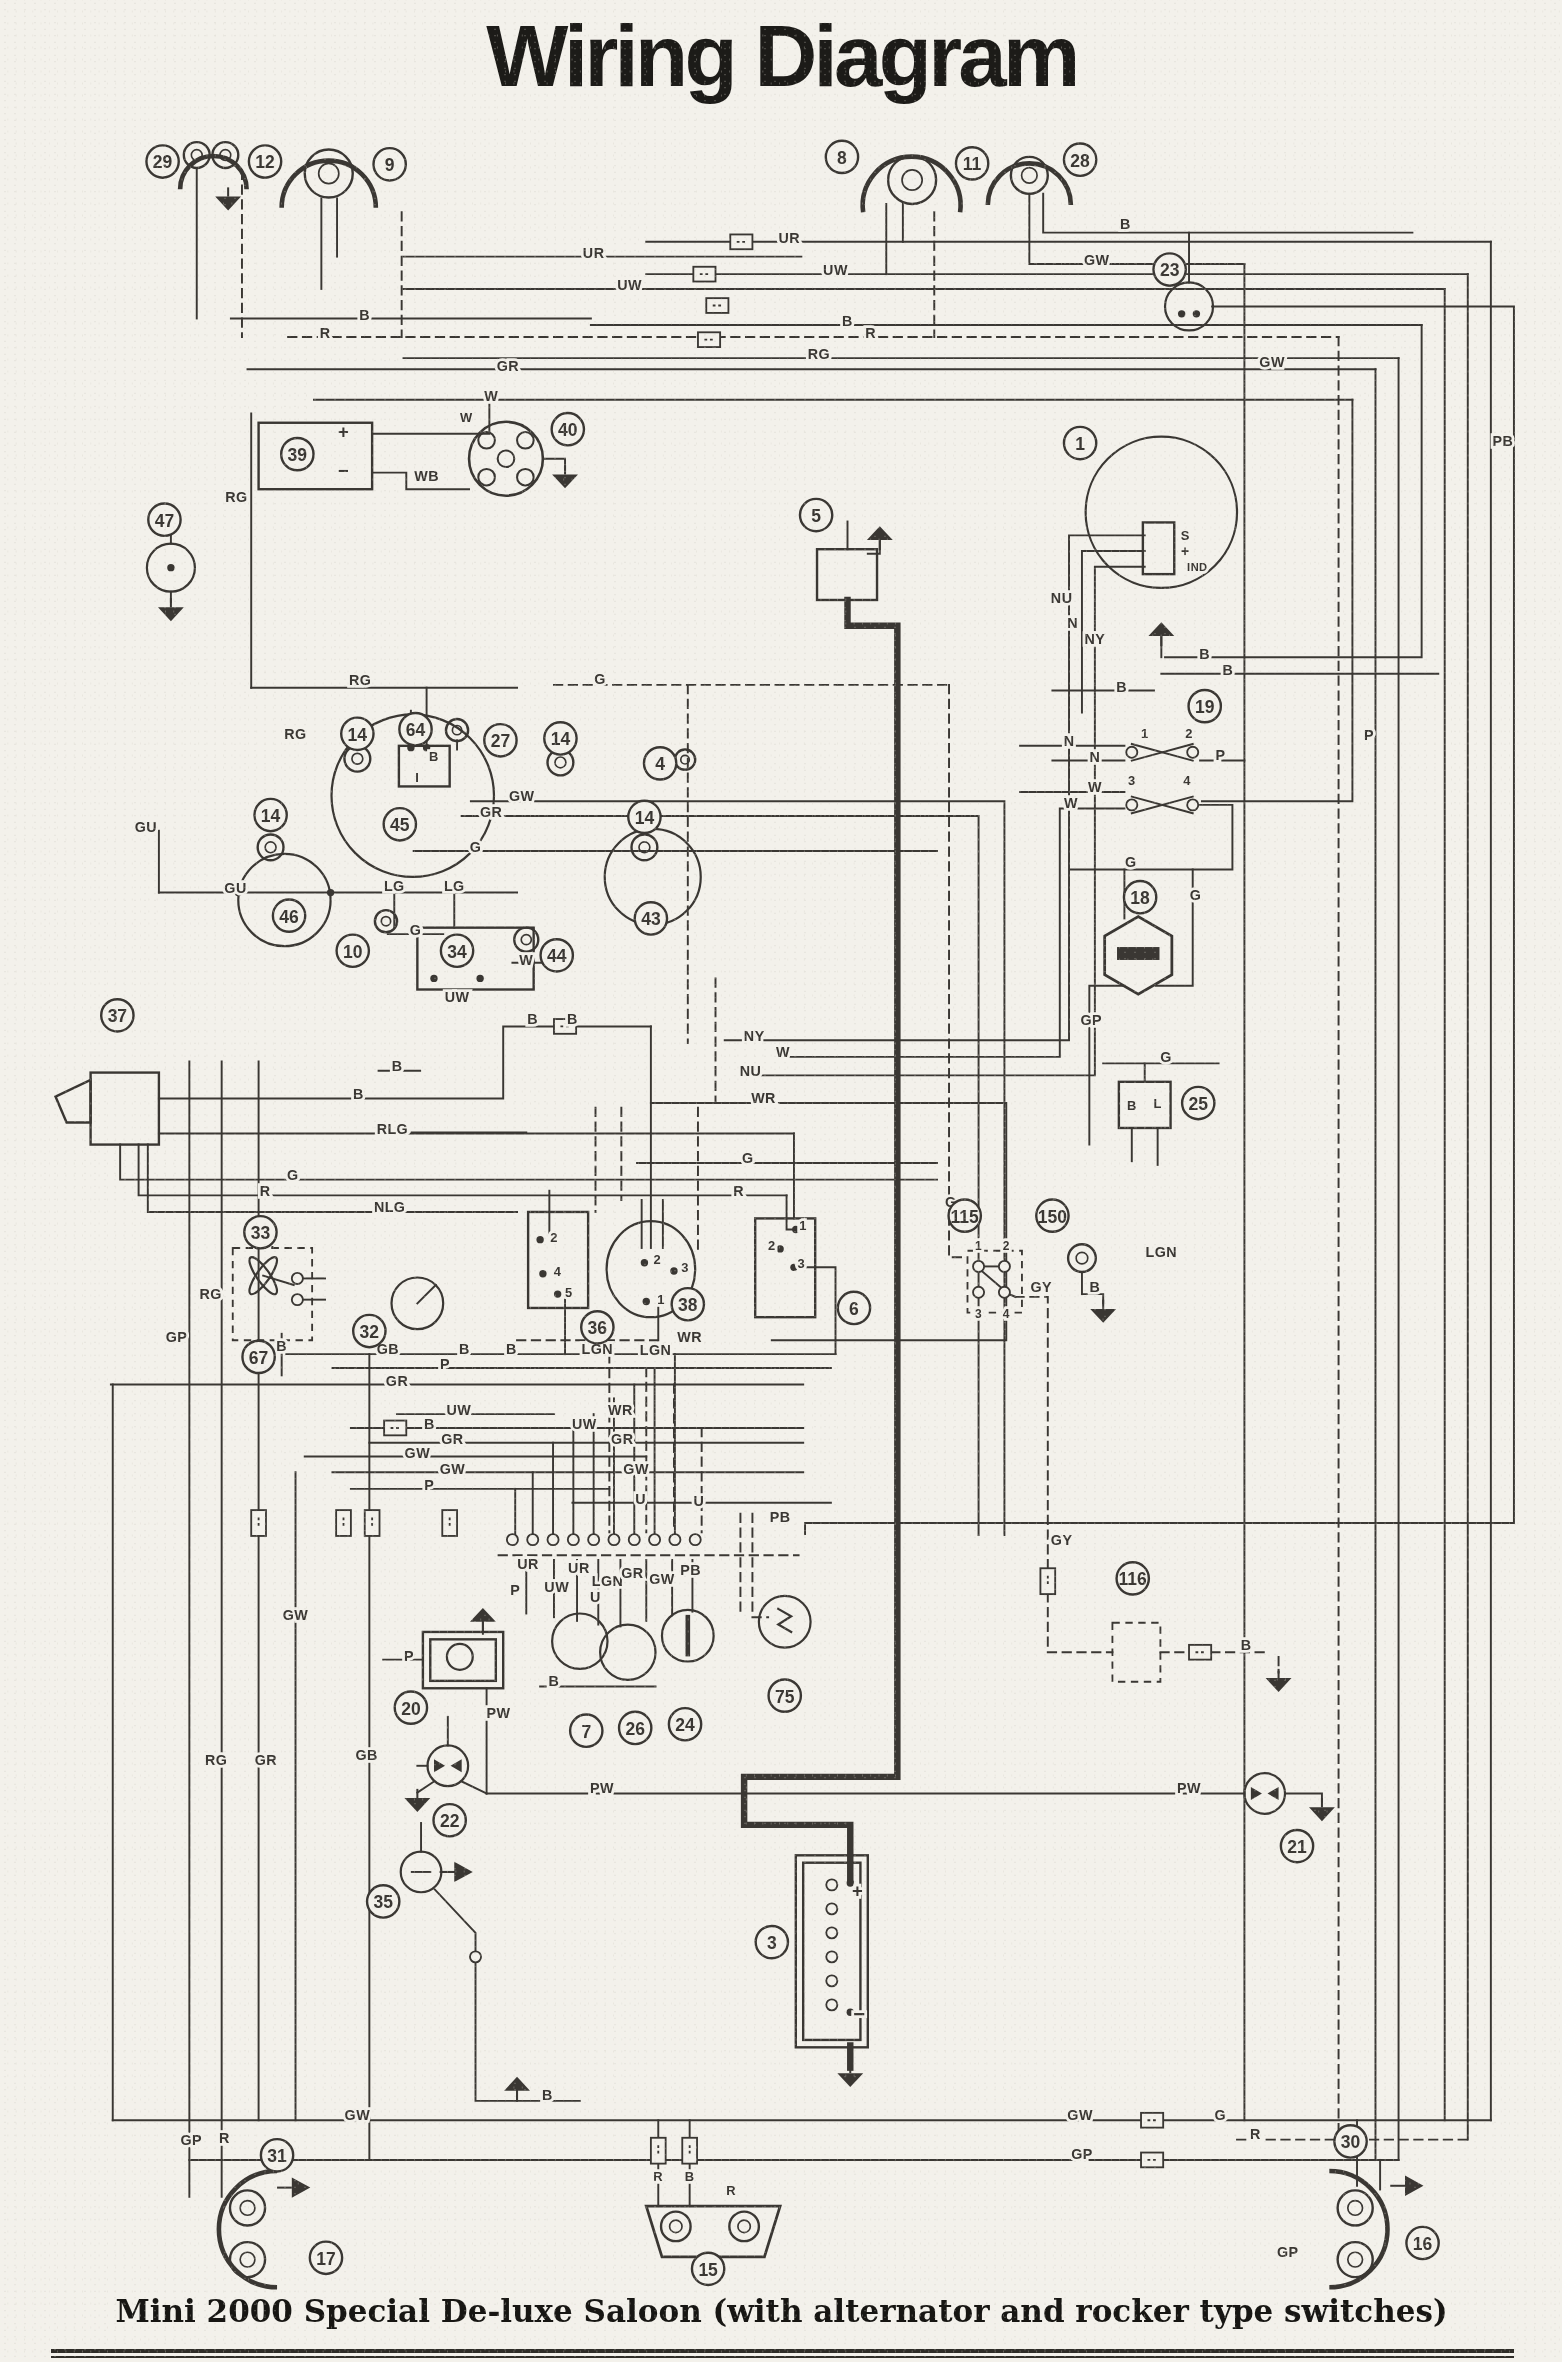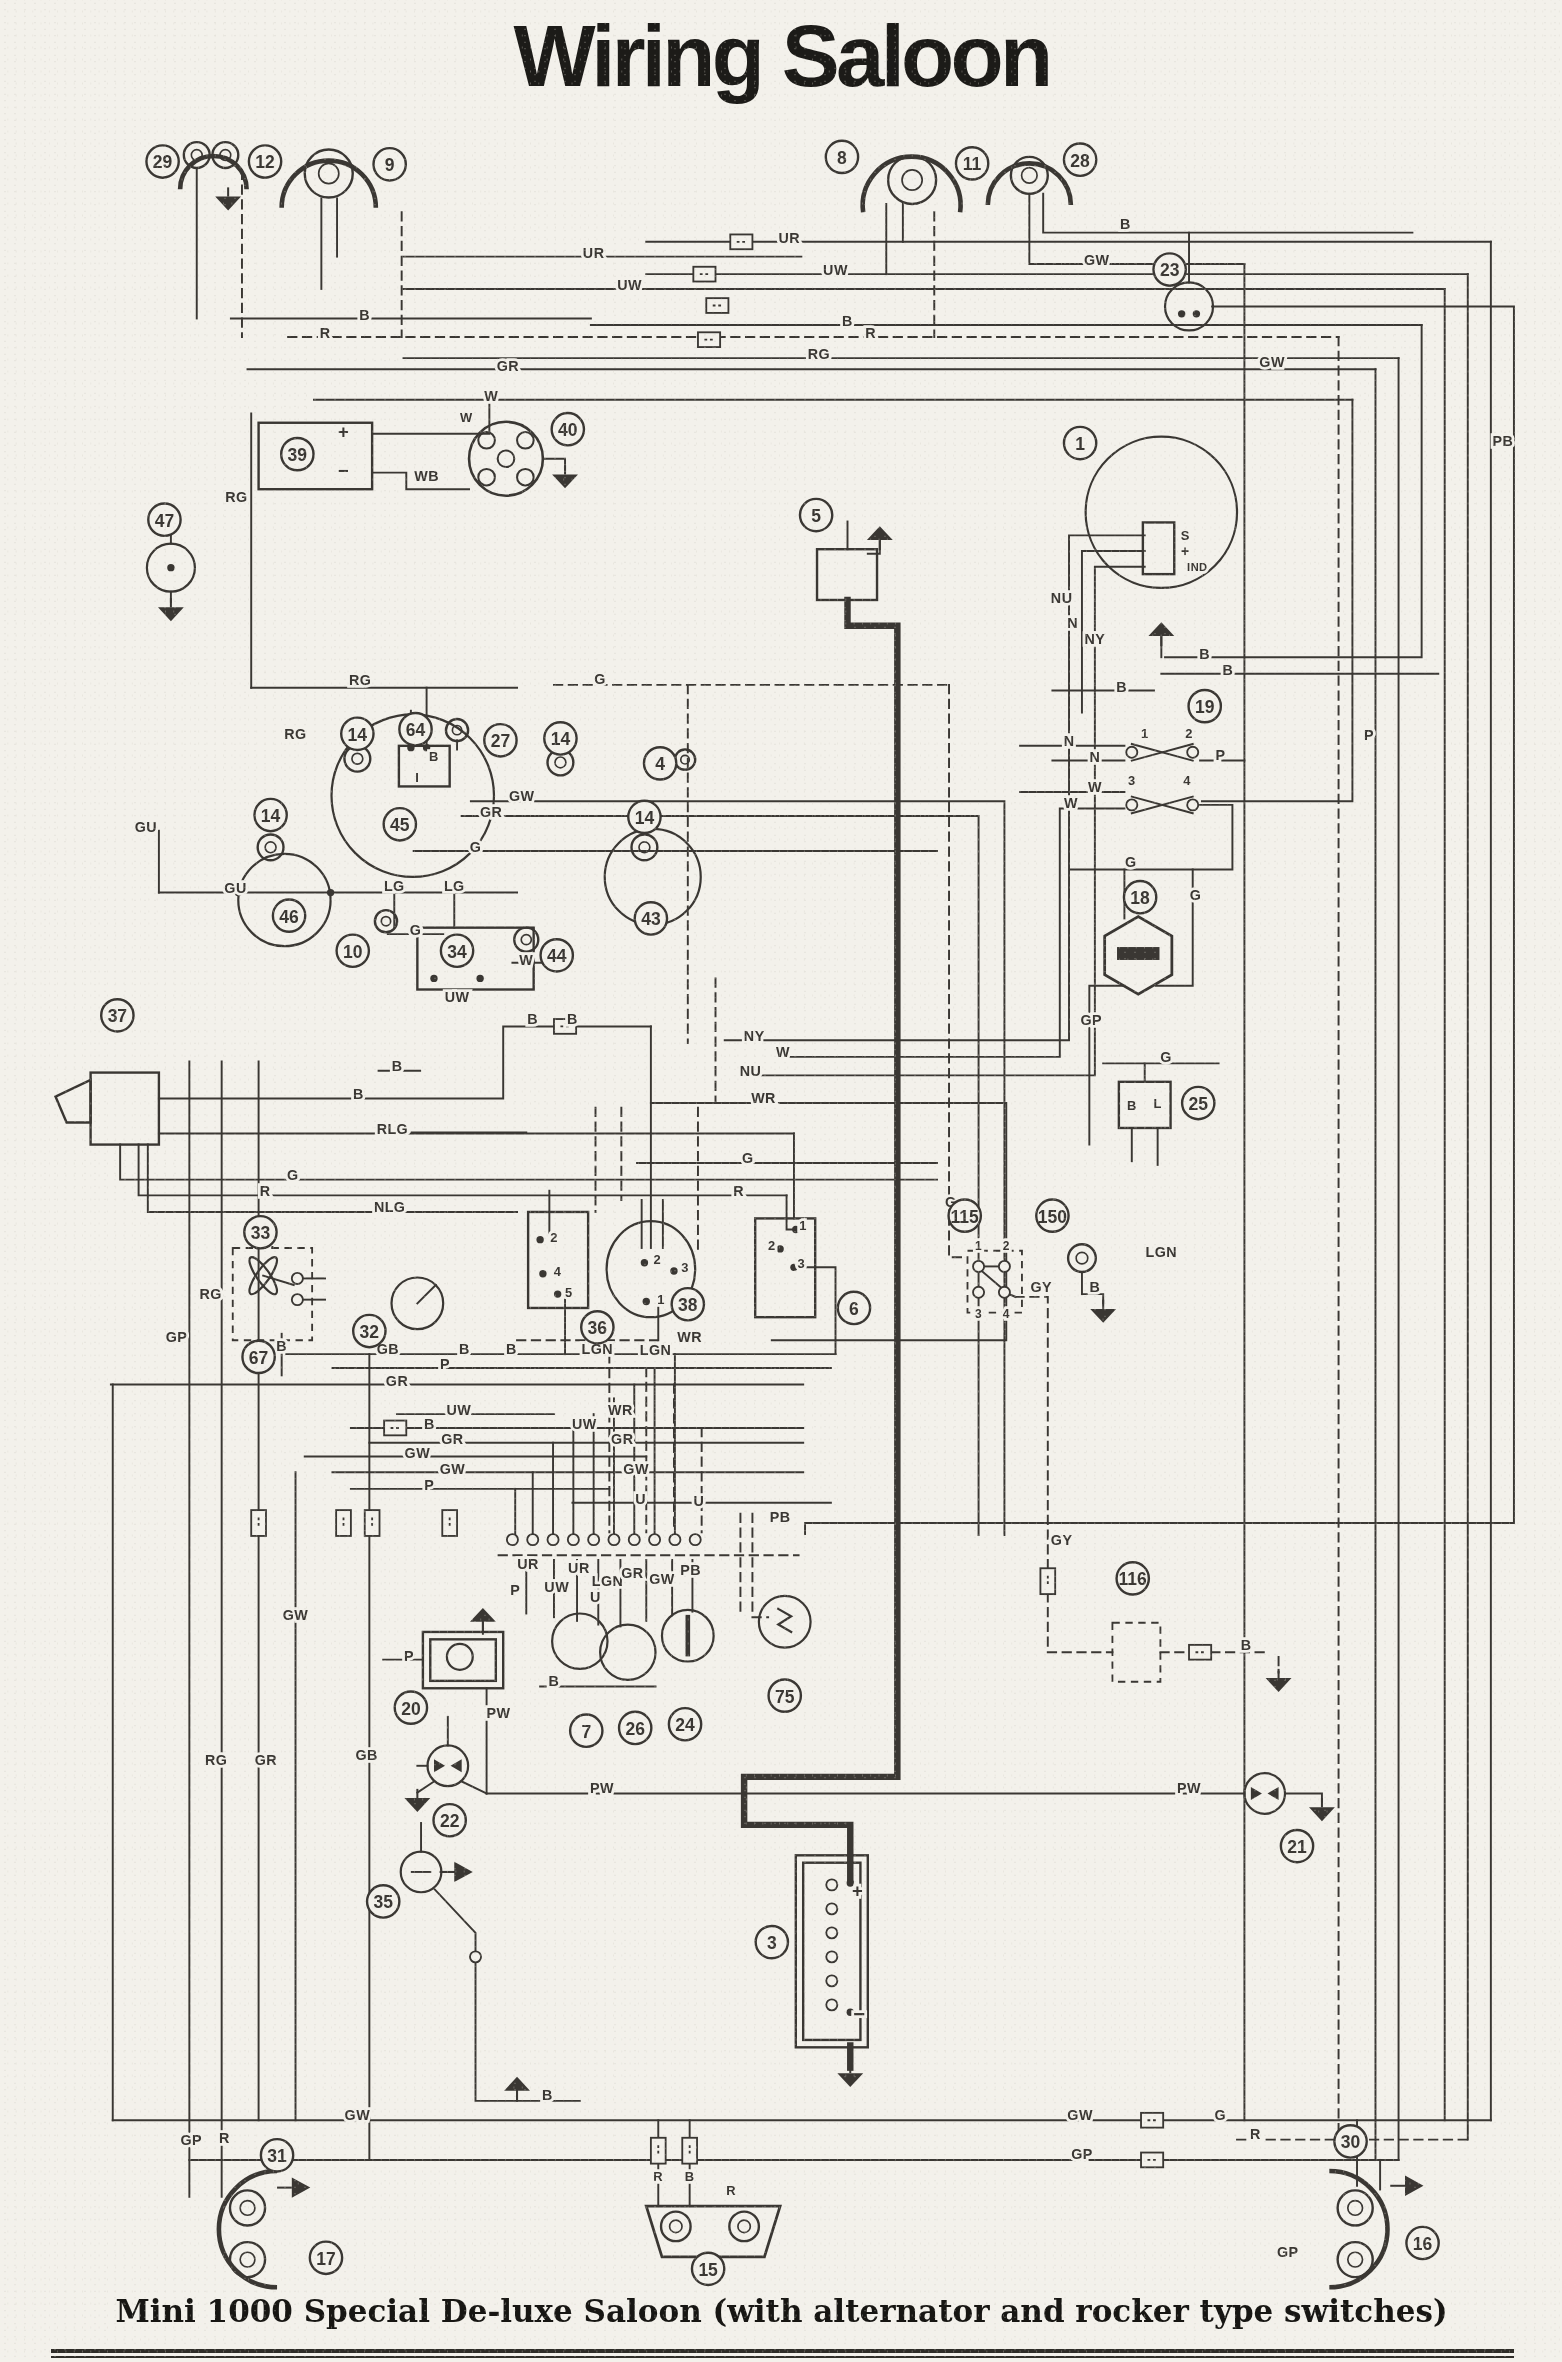--- a/index.html
+++ b/index.html
@@ -16,21 +16,21 @@
   .bline{position:absolute;left:51px;width:1463px;background:#2f2d28;}
   #bline1{top:2349px;height:3.7px;}
   #bline2{top:2356px;height:1.8px;}
   svg{position:absolute;top:0;left:0;}
   text{font-family:"Liberation Sans",sans-serif;}
 </style>
 </head>
 <body>
 
 <div id="page">
-  <div id="title">Wiring Saloon</div>
+  <div id="title">Wiring Diagram</div>
   <svg id="cv" width="1563" height="2363" viewBox="0 0 1693 2560">
       <path d="M 700,262 L 1615,262" fill="none" stroke="#3a3733" stroke-width="2.1" stroke-linecap="square"></path>
       <path d="M 437,278 L 868,278" fill="none" stroke="#3a3733" stroke-width="2.1" stroke-linecap="square"></path>
       <path d="M 700,297 L 1590,297" fill="none" stroke="#3a3733" stroke-width="2.1" stroke-linecap="square"></path>
       <path d="M 437,313 L 1565,313" fill="none" stroke="#3a3733" stroke-width="2.1" stroke-linecap="square"></path>
       <path d="M 640,352 L 1540,352" fill="none" stroke="#3a3733" stroke-width="2.1" stroke-linecap="square"></path>
       <path d="M 250,345 L 640,345" fill="none" stroke="#3a3733" stroke-width="2.1" stroke-linecap="square"></path>
       <path d="M 437,388 L 1515,388" fill="none" stroke="#3a3733" stroke-width="2.1" stroke-linecap="square"></path>
       <path d="M 268,400 L 1490,400" fill="none" stroke="#3a3733" stroke-width="2.1" stroke-linecap="square"></path>
       <path d="M 340,433 L 1465,433" fill="none" stroke="#3a3733" stroke-width="2.1" stroke-linecap="square"></path>
@@ -661,17 +661,17 @@
       <text x="300" y="2336" text-anchor="middle" dominant-baseline="central" font-size="19" font-weight="bold" fill="#3a3733">31</text>
       <circle cx="353" cy="2446" r="17.5" fill="#f3f1eb" stroke="#3a3733" stroke-width="2.6"></circle>
       <text x="353" y="2447" text-anchor="middle" dominant-baseline="central" font-size="19" font-weight="bold" fill="#3a3733">17</text>
       <circle cx="767" cy="2458" r="17.5" fill="#f3f1eb" stroke="#3a3733" stroke-width="2.6"></circle>
       <text x="767" y="2459" text-anchor="middle" dominant-baseline="central" font-size="19" font-weight="bold" fill="#3a3733">15</text>
       <circle cx="1463" cy="2320" r="17.5" fill="#f3f1eb" stroke="#3a3733" stroke-width="2.6"></circle>
       <text x="1463" y="2321" text-anchor="middle" dominant-baseline="central" font-size="19" font-weight="bold" fill="#3a3733">30</text>
       <circle cx="1541" cy="2430" r="17.5" fill="#f3f1eb" stroke="#3a3733" stroke-width="2.6"></circle>
       <text x="1541" y="2431" text-anchor="middle" dominant-baseline="central" font-size="19" font-weight="bold" fill="#3a3733">16</text>
     </svg>
-  <div id="caption">Mini 1000 Special De-luxe Saloon (with alternator and rocker type switches)</div>
+  <div id="caption">Mini 2000 Special De-luxe Saloon (with alternator and rocker type switches)</div>
   <div id="bline1" class="bline"></div>
   <div id="bline2" class="bline"></div>
 </div>
 
 
 </body></html>

